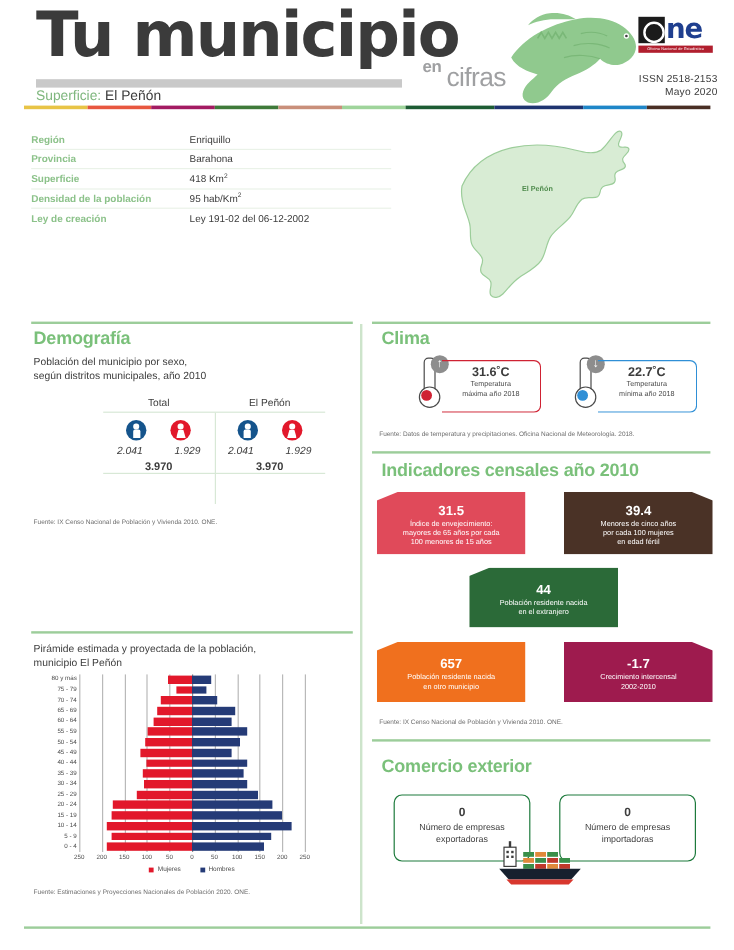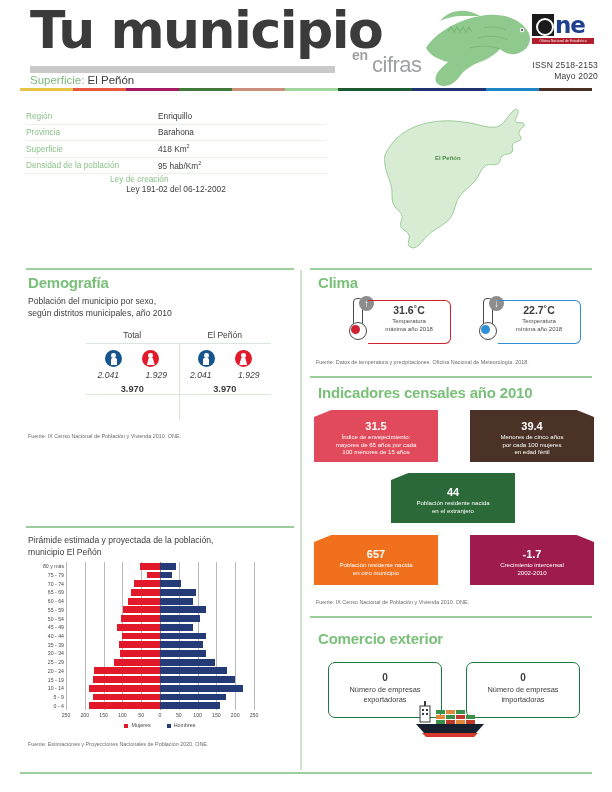--- a/index.html
+++ b/index.html
@@ -61,22 +61,22 @@
   }
   .iguana{position:absolute;left:418px;top:2px;}
 
   
   .strip{position:absolute;left:20px;top:88px;width:572px;height:3px;display:flex;}
   .strip i{display:block;height:3px;}
 
   
   .infobox{position:absolute;left:26px;top:108px;width:300px;}
   .inforow{display:flex;height:15.5px;align-items:center;border-bottom:1px solid #eaf2e8;font-size:8.3px;}
-  .inforow:last-child{border-bottom:none;flex-direction:column;}
-  .infokey{width:132px;color:#8cc28a;}
+  .inforow:last-child{border-bottom:none;}
+  .infokey{width:132px;color:#8cc28a;font-weight:bold;}
   .infoval{color:#3c3c3c;}
   sup{font-size:5.5px;vertical-align:super;}
 
   
   .mapwrap{position:absolute;left:383px;top:103px;width:180px;height:150px;}
   .maplabel{
     position:absolute;left:52px;top:52px;font-size:6px;color:#4e8b4c;font-weight:bold;
   }
 
   

